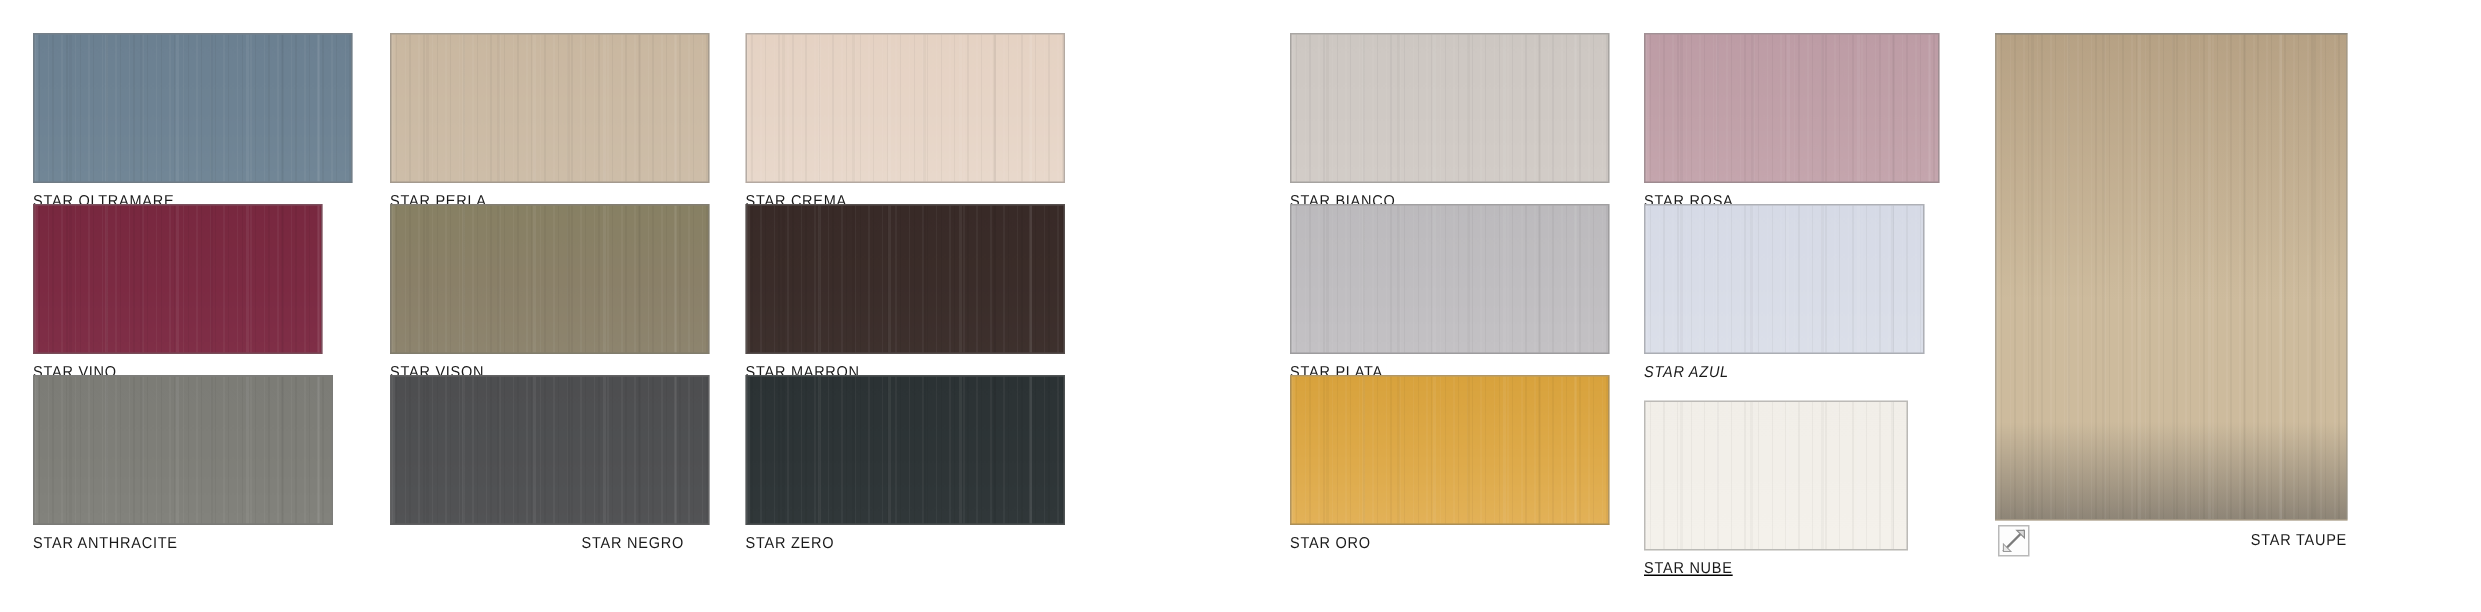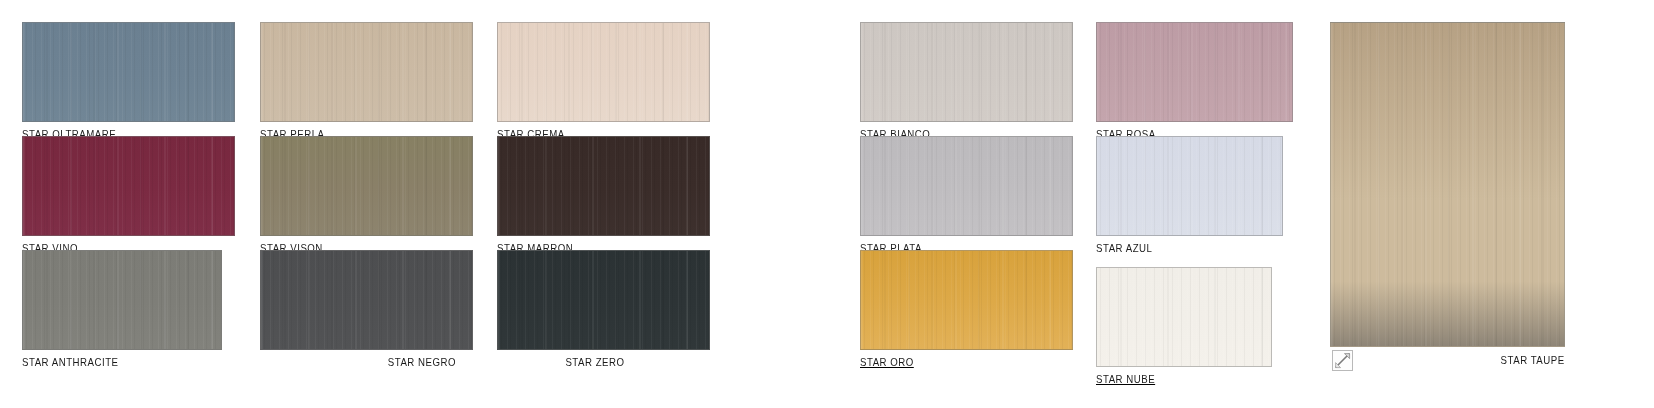--- a/index.html
+++ b/index.html
@@ -127,21 +127,21 @@
           <div class="grain"></div>
         </div>
         <div class="label">STAR PERLA</div>
       </div>
       <div class="cell" style="left: 497px; top: 22px; width: 213px;">
         <div class="chip" style="height: 100px; background: linear-gradient(rgb(229, 210, 195) 0%, rgb(230, 212, 198) 52%, rgb(232, 216, 203) 100%);">
           <div class="grain"></div>
         </div>
         <div class="label">STAR CREMA</div>
       </div>
-      <div class="cell" style="left: 22px; top: 136px; width: 213px;">
+      <div class="cell" style="left: 22px; top: 136px; width: 193px;">
         <div class="chip" style="height: 100px; background: linear-gradient(rgb(120, 40, 63) 0%, rgb(123, 42, 66) 52%, rgb(127, 46, 71) 100%);">
           <div class="grain"></div>
         </div>
         <div class="label">STAR VINO</div>
       </div>
       <div class="cell" style="left: 260px; top: 136px; width: 213px;">
         <div class="chip" style="height: 100px; background: linear-gradient(rgb(135, 128, 99) 0%, rgb(138, 128, 104) 52%, rgb(141, 132, 110) 100%);">
           <div class="grain"></div>
         </div>
         <div class="label">STAR VISON</div>
@@ -157,21 +157,21 @@
           <div class="grain"></div>
         </div>
         <div class="label">STAR ANTHRACITE</div>
       </div>
       <div class="cell" style="left: 260px; top: 250px; width: 213px; text-align: right;">
         <div class="chip" style="height: 100px; background: linear-gradient(rgb(77, 78, 80) 0%, rgb(79, 80, 82) 52%, rgb(82, 83, 85) 100%);">
           <div class="grain"></div>
         </div>
         <div class="label">STAR NEGRO</div>
       </div>
-      <div class="cell" style="left: 497px; top: 250px; width: 213px; text-align: center;">
+      <div class="cell" style="left: 497px; top: 250px; width: 213px;">
         <div class="chip" style="height: 100px; background: linear-gradient(rgb(43, 50, 52) 0%, rgb(45, 52, 54) 52%, rgb(48, 55, 57) 100%);">
           <div class="grain"></div>
         </div>
         <div class="label">STAR ZERO</div>
       </div>
     </div>
 
   <div id="right-group">
       <div class="cell" style="left: 860px; top: 22px; width: 213px;">
         <div class="chip" style="height: 100px; background: linear-gradient(rgb(205, 199, 194) 0%, rgb(207, 201, 196) 52%, rgb(210, 204, 199) 100%);">
@@ -184,27 +184,27 @@
           <div class="grain"></div>
         </div>
         <div class="label">STAR ROSA</div>
       </div>
       <div class="cell" style="left: 860px; top: 136px; width: 213px;">
         <div class="chip" style="height: 100px; background: linear-gradient(rgb(188, 186, 189) 0%, rgb(191, 189, 192) 52%, rgb(195, 193, 196) 100%);">
           <div class="grain"></div>
         </div>
         <div class="label">STAR PLATA</div>
       </div>
-      <div class="cell" style="left: 1096px; top: 136px; width: 187px;">
+      <div class="cell" style="left: 1096px; top: 136px; width: 187px; font-style: italic;">
         <div class="chip" style="height: 100px; background: linear-gradient(rgb(214, 218, 230) 0%, rgb(216, 220, 231) 52%, rgb(219, 223, 233) 100%);">
           <div class="grain"></div>
         </div>
         <div class="label">STAR AZUL</div>
       </div>
-      <div class="cell" style="left: 860px; top: 250px; width: 213px; text-decoration: underline;">
+      <div class="cell" style="left: 860px; top: 250px; width: 213px;">
         <div class="chip" style="height: 100px; background: linear-gradient(rgb(216, 162, 60) 0%, rgb(221, 169, 72) 52%, rgb(226, 177, 87) 100%);">
           <div class="grain"></div>
         </div>
         <div class="label">STAR ORO</div>
       </div>
       <div class="cell" style="left: 1096px; top: 267px; width: 176px; text-decoration: underline;">
         <div class="chip" style="height: 100px; background: linear-gradient(rgb(241, 238, 232) 0%, rgb(242, 239, 233) 52%, rgb(244, 241, 235) 100%);">
           <div class="grain"></div>
         </div>
         <div class="label">STAR NUBE</div>

